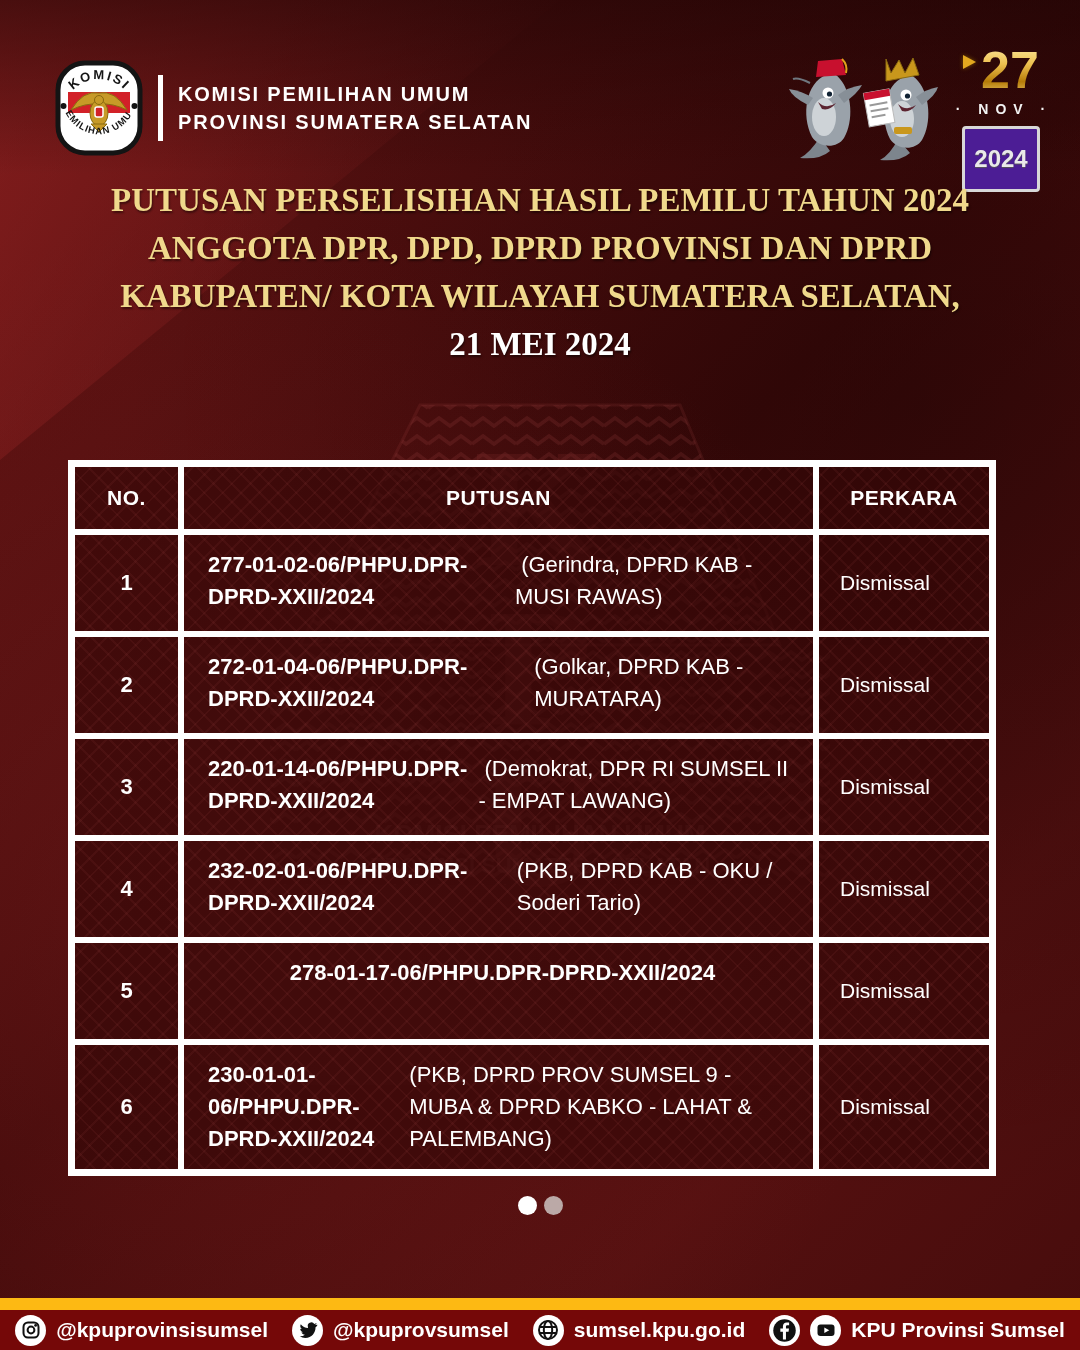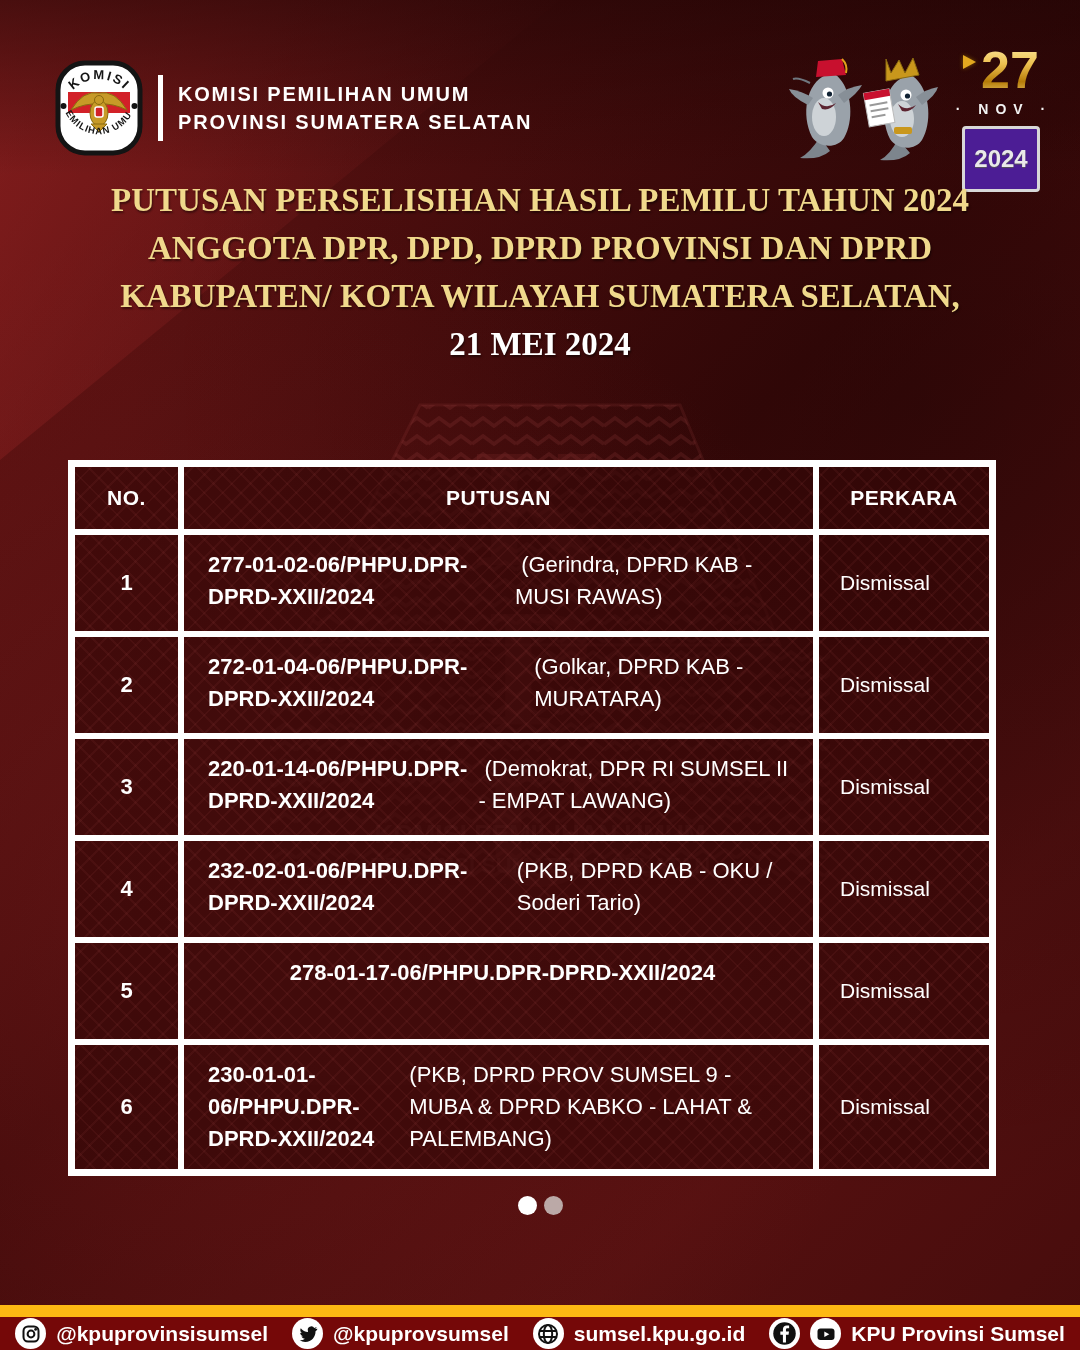--- a/index.html
+++ b/index.html
@@ -58,21 +58,21 @@
         display:flex;flex-direction:row;justify-content:center;min-height:96px;box-sizing:border-box;}
   .case-no{font-weight:bold;}
   .case-detail{font-weight:normal;white-space:pre-wrap;}
   .cell.putusan{display:flex;align-items:center;padding-left:21px;font-size:21px;min-height:96px;box-sizing:border-box;}
   
   .dots{position:absolute;top:1196px;left:0;right:0;display:flex;justify-content:center;gap:7px;}
   .dot{width:19px;height:19px;border-radius:50%;}
   
   .footer{position:absolute;left:0;right:0;bottom:0;}
   .footer-stripe{height:12px;background:#fdb913;}
-  .footer-bar{height:33px;background:#750808;display:flex;align-items:center;justify-content:center;
+  .footer-bar{height:40px;background:#750808;display:flex;align-items:center;justify-content:center;
         gap:10px;color:#fff;font-weight:bold;font-size:21px;}
   .sicon{width:31px;height:31px;border-radius:50%;background:#fff;display:flex;
         align-items:center;justify-content:center;flex:0 0 auto;}
   .handle{margin-right:14px;}
 </style>
 </head>
 <body>
 
 <div class="page">
   <div class="bg"></div>

